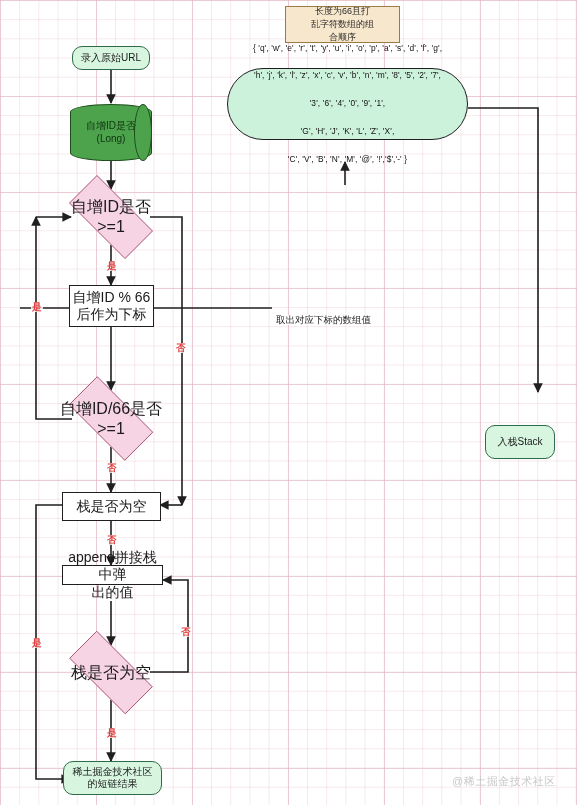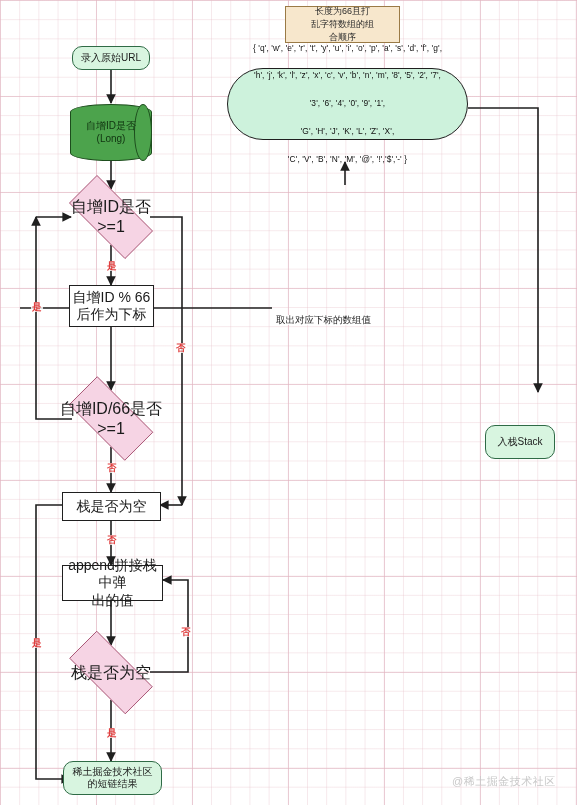--- a/index.html
+++ b/index.html
@@ -213,21 +213,21 @@
 后作为下标</div>
 
   <div class="node n-dec" style="left:55px; top:390px; width:112px; height:57px;">
     <span class="dia"></span>
     <span class="dlabel">自增ID/66是否
 &gt;=1</span>
   </div>
 
   <div class="node n-proc" style="left:62px; top:492px; width:99px; height:29px;">栈是否为空</div>
 
-  <div class="node n-proc" style="left:62px; top:565px; width:101px; height:36px;">append拼接栈中弹
+  <div class="node n-proc" style="left:62px; top:565px; width:101px; height:20px;">append拼接栈中弹
 出的值</div>
 
   <div class="node n-dec" style="left:55px; top:645px; width:112px; height:55px;">
     <span class="dia"></span>
     <span class="dlabel">栈是否为空</span>
   </div>
 
   <div class="node n-term" style="left:63px; top:761px; width:99px; height:34px;">稀土掘金技术社区
 的短链结果</div>
 

